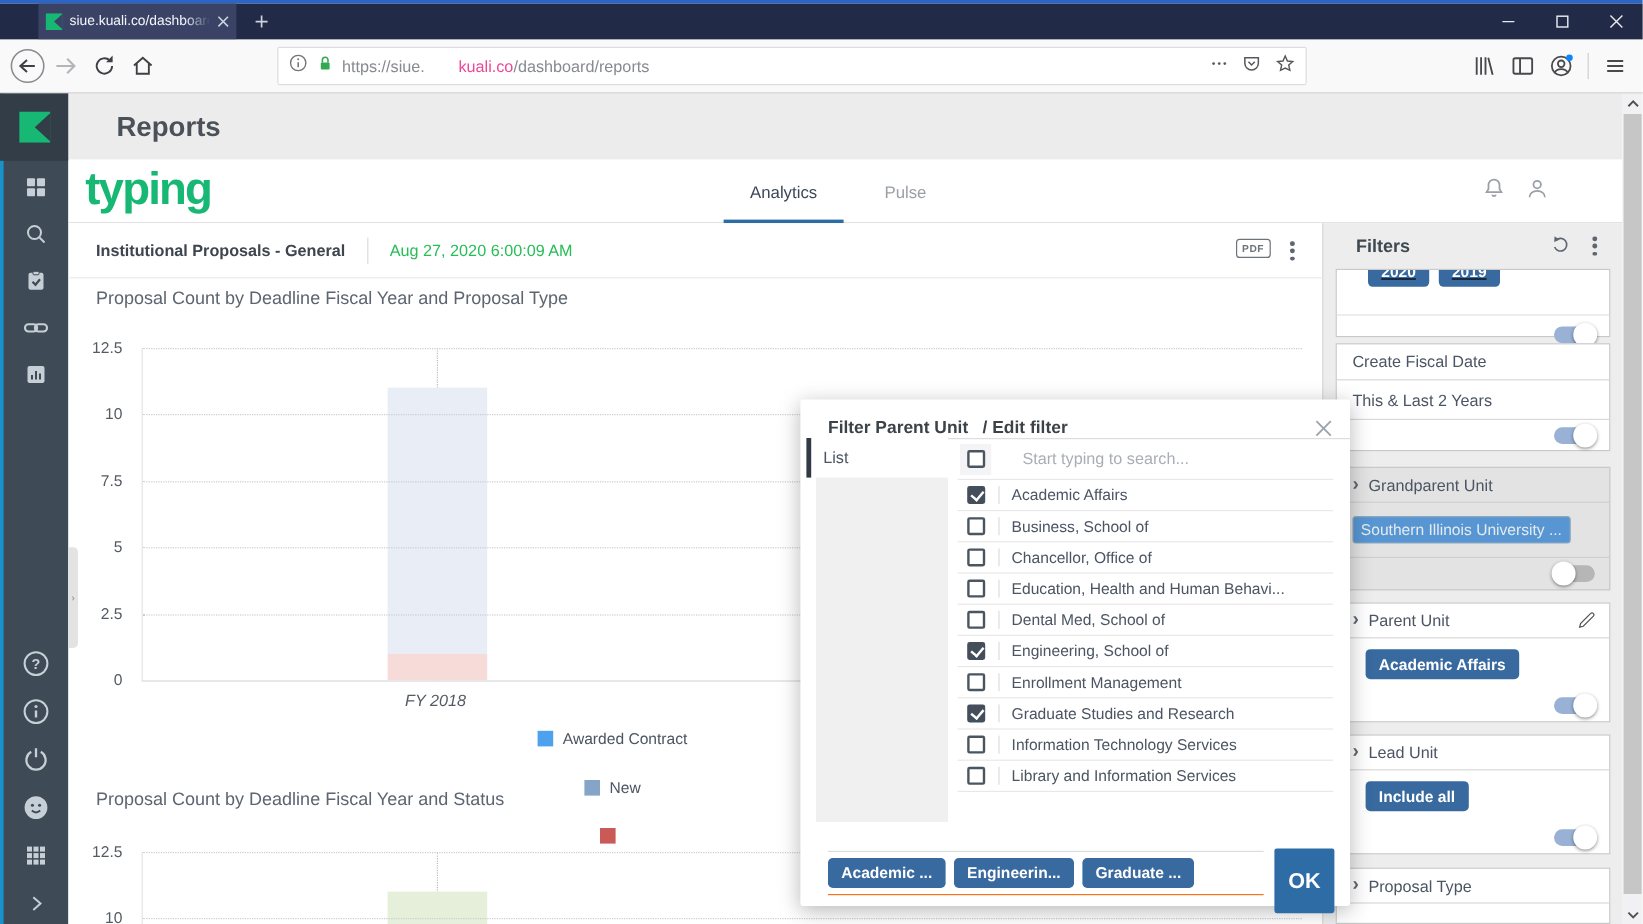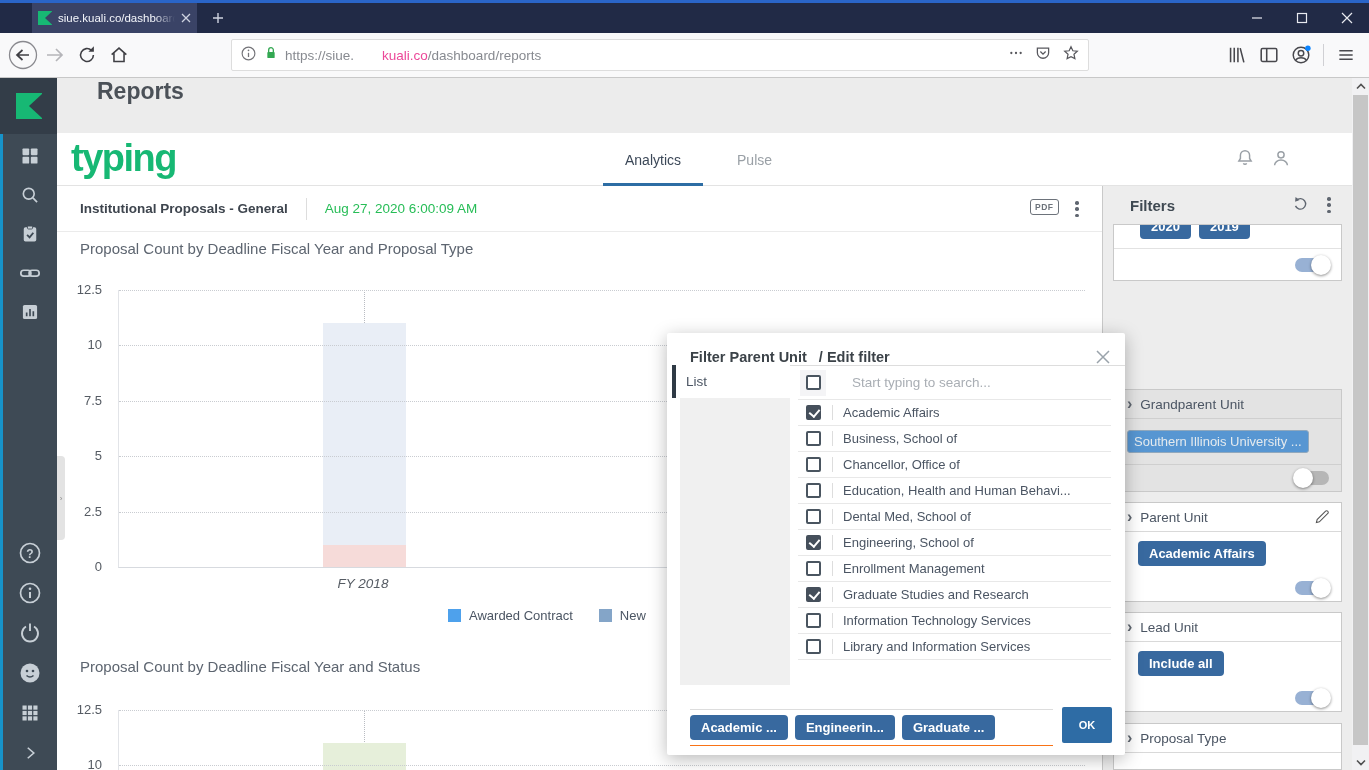--- a/index.html
+++ b/index.html
@@ -36,21 +36,21 @@
   
   .sidebar { left:0; top:78px; width:57px; height:692px; background:#3e4a55; }
   .sidebar::before { content:""; position:absolute; left:0; top:0; width:3px; height:100%; background:#1793c9; }
   .side-logo { position:absolute; left:0; top:0; width:57px; height:56px; background:#333d48;
                display:flex; align-items:center; justify-content:center; }
   .side-icons { position:absolute; left:3px; top:66px; width:54px; display:flex; flex-direction:column; align-items:center; gap:15px; }
   .side-icons-bottom { position:absolute; left:3px; bottom:5px; width:54px; display:flex; flex-direction:column; align-items:center; gap:16px; }
   .sicon { width:24px; height:24px; display:flex; align-items:center; justify-content:center; }
 
   .page-header { left:57px; top:78px; width:1295px; height:55px; background:#ececec;
-                 display:flex; padding-left:40px; }
+                 display:flex; align-items:center; padding-left:40px; }
   .page-title { font-size:23px; font-weight:bold; color:#4b5158; }
 
   .brandbar { left:57px; top:133px; width:1295px; height:53px; background:#fff; border-bottom:1px solid #e3e3e3; }
   .brand-logo { position:absolute; left:14px; top:4px; font-size:38px; font-weight:bold; color:#17b874; letter-spacing:-1.5px; }
   .nav-tabs { position:absolute; left:540px; top:0; height:53px; display:flex; }
   .nav-tab { height:53px; display:flex; align-items:center; justify-content:center; padding:0 28px; font-size:14px; color:#9aa0a6; position:relative; }
   .nav-tab.active { color:#3c4858; }
   .nav-tab.active::after { content:""; position:absolute; left:6px; right:6px; bottom:0; height:3px; background:#2d6da4; }
   .brand-icons { position:absolute; right:60px; top:0; height:53px; display:flex; align-items:center; gap:14px; }
 
@@ -71,21 +71,21 @@
 
   .chart-title { position:absolute; left:23px; font-size:15px; color:#5d6570; }
   .yticks { position:absolute; width:55px; }
   .ytick { position:absolute; right:10px; font-size:13px; color:#555b63; width:45px; text-align:right; }
   .plot { position:absolute; left:61px; width:967px; border-left:1px solid #e2e4e8; border-bottom:1px solid #d7dadf; overflow:hidden; }
   .gridline { position:absolute; left:0; right:0; border-top:1px dotted #c9ccd1; }
   .vline { position:absolute; top:0; bottom:0; left:245px; border-left:1px dotted #b9bcc2; }
   .bar { position:absolute; left:204px; width:83px; top:0; bottom:0; }
   .bar .seg { position:absolute; left:0; width:100%; }
   .xlabel { position:absolute; font-size:13.5px; color:#555b63; width:120px; text-align:center;font-style:italic; }
-  .legend { position:absolute; left:391px; top:422px; display:flex; gap:26px; align-items:center; }
+  .legend { position:absolute; left:391px; top:422px; display:flex; gap:26px; align-items:center;flex-direction:column; }
   .legend-item { display:flex; align-items:center; gap:8px; }
   .legend-item .sw { width:13px; height:13px; display:inline-block; }
   .legend-item span { font-size:13px; color:#4b5563; }
   .bar2 { position:absolute; left:204px; width:83px; height:300px; }
 
   
   .fp-header { position:absolute; left:0; top:0; width:249px; height:38px; }
   .fp-title { position:absolute; left:27px; top:11px; font-size:15px; font-weight:bold; color:#3f4952; }
   .fp-refresh { position:absolute; left:188px; top:9px; }
   .fp-kebab { position:absolute; left:224px; top:11px; }
@@ -99,21 +99,21 @@
           padding:5px 11px; border-radius:4px; white-space:nowrap; }
   .chip-row { position:relative; display:flex; align-items:center; gap:8px; padding-left:24px; }
   .toggle-row { position:relative; }
   .toggle { position:absolute; right:12px; top:50%; margin-top:-7px; width:34px; height:14px; border-radius:7px; }
   .toggle::after { content:""; position:absolute; width:20px; height:20px; border-radius:50%; top:-3px; background:#fff;
                    box-shadow:0 1px 3px rgba(0,0,0,.45); }
   .toggle.on { background:#98b1d4; } .toggle.on::after { right:-2px; }
   .toggle.off { background:#b6b6b6; } .toggle.off::after { left:-2px; }
   .sel-pill { display:inline-block; background:#5796d2; color:#e4eaee; border:1px solid #90a8bd; border-radius:3px;
               padding:3px 6px; font-size:13px; white-space:nowrap; max-width:200px; overflow:hidden; }
-  .chip-clip { position:relative; height:24px; overflow:hidden; border-bottom:1px solid #e2e2e2; }
+  .chip-clip { position:relative; height:38px; overflow:hidden; border-bottom:1px solid #e2e2e2;text-decoration:underline; }
   .chip-clip .chip-row { margin-top:-11px; padding-left:26px; }
   .pencil { position:absolute; right:10px; top:5px; }
 
   
   .modal { left:667px; top:333px; width:458px; height:422px; background:#fff; border-radius:2px;
            box-shadow:0 4px 18px rgba(0,0,0,.28); }
   .modal-header { position:absolute; left:0; top:0; width:458px; height:48px; display:flex; align-items:center; padding-left:23px; gap:12px; }
   .modal-title,.modal-subtitle { font-size:14.5px; font-weight:bold; color:#3b4248; }
   .modal-close { position:absolute; right:12px; top:14px; width:20px; height:20px; display:flex; align-items:center; justify-content:center; }
   .modal-body { position:absolute; left:0; top:32px; width:458px; height:322px; display:flex; }
@@ -130,21 +130,21 @@
                        border:solid #fff; border-width:0 2px 2px 0; transform:rotate(40deg); }
   .search-input { border:none; outline:none; background:transparent; font-size:13.5px; color:#4b5563; margin-left:26px; width:230px;
                   font-family:"Liberation Sans","DejaVu Sans",sans-serif; }
   .search-input::placeholder { color:#a9aeb4; }
   .opt-row { height:26px; display:flex; align-items:center; border-bottom:1px solid #e8e8e8; padding-left:8px; }
   .opt-div { width:1px; height:15px; background:#ddd; margin-left:11px; }
   .opt-label { font-size:13px; color:#4b5563; margin-left:10px; white-space:nowrap; }
   .modal-footer { position:absolute; left:0; bottom:0; width:458px; height:52px; }
   .chips-strip { position:absolute; left:23px; right:72px; top:6px; bottom:9px; border-top:1px solid #ddd; border-bottom:1px solid #f97316;
                  display:flex; align-items:center; gap:7px; }
-  .ok-btn { position:absolute; right:13px; top:4px; width:50px; height:36px; background:#2e6ca5; color:#fff; font-size:11px;
+  .ok-btn { position:absolute; right:13px; top:4px; width:50px; height:54px; background:#2e6ca5; color:#fff; font-size:18px;
             font-weight:bold; display:flex; align-items:center; justify-content:center; border-radius:2px;text-align:right; }
 
   
   .page-scrollbar { left:1352px; top:78px; width:17px; height:692px; background:#f1f1f3; }
   .sb-arrow { position:absolute; left:0; width:17px; height:16px; display:flex; align-items:center; justify-content:center; }
   .sb-thumb { position:absolute; left:1px; top:17px; width:15px; height:650px; background:#c6c6c6; }
   .drawer-handle { left:57px; top:456px; width:8px; height:84px; background:#e3e3e3; border-radius:0 4px 4px 0;
                    display:flex; align-items:center; justify-content:center; font-size:8px; color:#8a8a8a; }
 </style>
 </head>
@@ -481,20 +481,27 @@
         <div class="chip-row">
           <span class="chip">2020</span>
           <span class="chip">2019</span>
         </div>
       </div>
       <div class="toggle-row" style="height:32px">
         <span class="toggle on"></span>
       </div>
     </div>
 
+    <div class="fcard" style="top:100px;height:90px">
+      <div class="fcard-val" style="height:30px;font-weight:400">Create Fiscal Date</div>
+      <div class="fcard-val">This &amp; Last 2 Years</div>
+      <div class="toggle-row" style="height:26px">
+        <span class="toggle on"></span>
+      </div>
+    </div>
 
     <div class="fcard gray" style="top:203px;height:103px">
       <div class="fcard-head" style="border-color:#cfcfcf">
         <span class="chev">›</span>
         <span>Grandparent Unit</span>
       </div>
       <div style="position:relative;height:45px;display:flex;align-items:center;padding-left:13px">
         <span class="sel-pill">Southern Illinois University ...</span>
       </div>
       <div class="toggle-row" style="height:27px;border-top:1px solid #cfcfcf">

